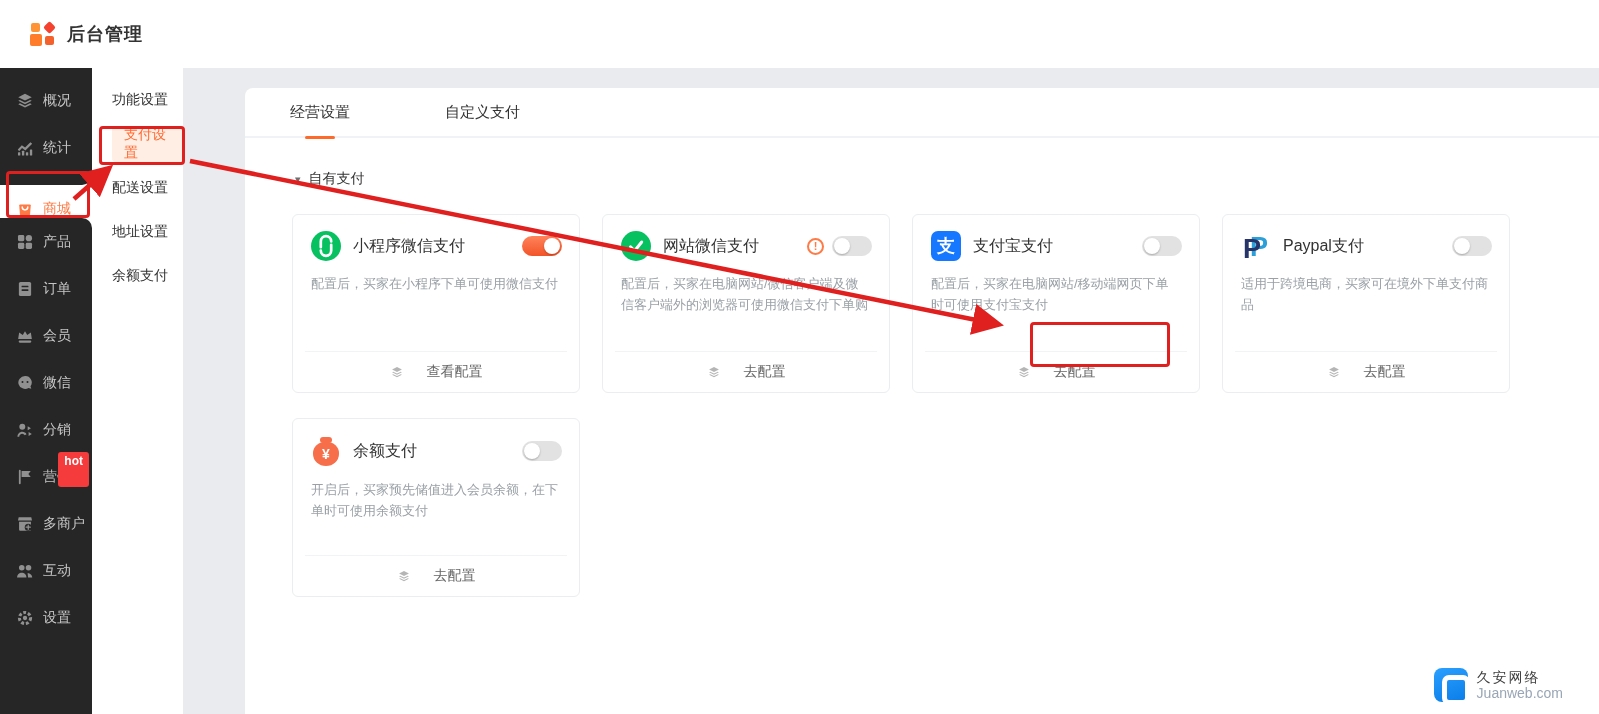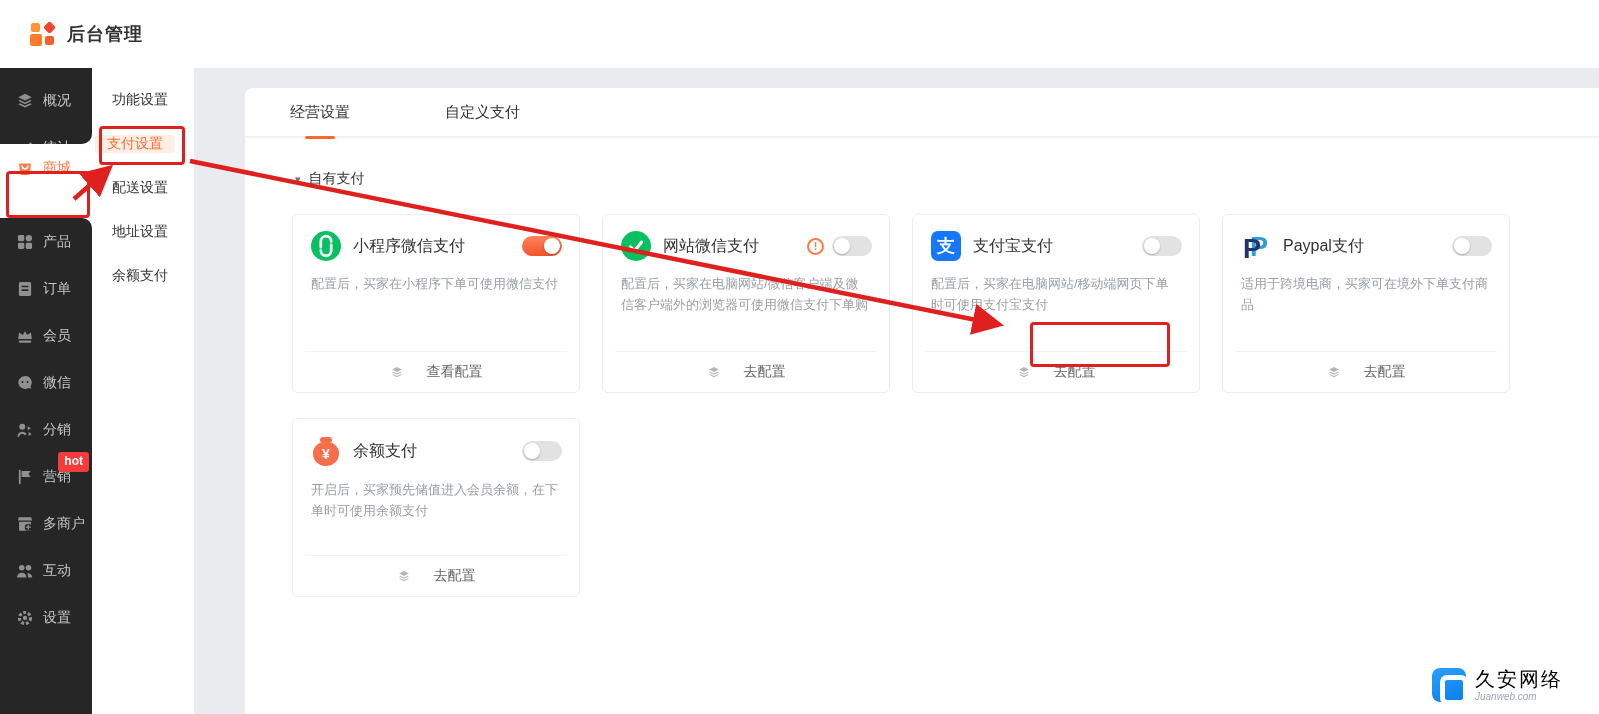--- a/index.html
+++ b/index.html
@@ -14,33 +14,33 @@
   .logo-mark i { position:absolute; border-radius:2px; }
   .lm1 { left:1px; top:2px;  width:9px;  height:9px;  background:#ff9434; }
   .lm2 { left:0;   top:13px; width:12px; height:12px; background:#ff7c2b; }
   .lm3 { left:15px; top:2px; width:9px;  height:9px;  background:#f5422e; transform:rotate(45deg); }
   .lm4 { left:15px; top:15px; width:9px; height:9px;  background:#f4612d; }
   .logo-text { font-size:18px; font-weight:bold; color:#333; letter-spacing:1px; }
 
   
   .sidebar { position:absolute; left:0; top:68px; bottom:0; width:92px; background:#fff; z-index:4; }
   .side-group { background:#262626; }
-  .side-group.top { height:76px; padding-top:9px; border-radius:0 0 10px 0; }
+  .side-group.top { height:117px; padding-top:9px; border-radius:0 0 10px 0; }
   .side-group.bottom { position:absolute; left:0; right:0; top:150px; bottom:0; border-radius:0 10px 0 0; }
   .side-item { position:relative; height:47px; display:flex; align-items:center; padding-left:16px; gap:9px; color:#c6c6c6; font-size:14px; cursor:pointer; }
   .side-item svg { width:18px; height:18px; fill:#909090; flex:none; }
   .side-item.active { height:47px; background:#fff; color:#ff7a45; }
   .side-item.active svg { fill:#ff7a45; }
-  .badge-hot { position:absolute; top:-1px; right:3px; background:#f53b3b; color:#fff; font-size:12px; font-weight:bold; line-height:1; padding:3px 6px 5px; border-radius:3px; }
-
-  
-  .submenu { position:absolute; left:92px; top:68px; bottom:0; width:102px; background:#fff; padding-top:10px; z-index:4; }
+  .badge-hot { position:absolute; top:-1px; right:3px; background:#f53b3b; color:#fff; font-size:12px; font-weight:bold; line-height:1; padding:3px 6px 20px; border-radius:3px; }
+
+  
+  .submenu { position:absolute; left:92px; top:68px; bottom:0; width:91px; background:#fff; padding-top:10px; z-index:4; }
   .submenu-item { height:44px; display:flex; align-items:center; font-size:14px; color:#333; cursor:pointer; }
   .submenu-item .lbl { padding-left:20px; }
-  .submenu-item.active .lbl { margin-left:3px; padding:0 12px; background:#ffeee4; border-radius:4px; color:#ff6b35; }
+  .submenu-item.active .lbl { margin-left:20px; padding:0 12px; background:#ffeee4; border-radius:4px; color:#ff6b35; }
 
   
   .main { position:absolute; left:205px; top:68px; right:0; bottom:0; background:#e9ebee; }
   .content-card { position:absolute; left:40px; top:20px; right:0; bottom:0; background:#fff; border-top-left-radius:8px; }
   .tabs { height:50px; border-bottom:2px solid #f0f2f5; display:flex; align-items:center; padding-left:45px; }
   .tab { position:relative; height:50px; display:flex; align-items:center; font-size:15px; color:#333; margin-right:95px; cursor:pointer; }
   .tab.active::after { content:""; position:absolute; left:50%; transform:translateX(-50%); bottom:-2px; width:30px; height:3px; background:#ff6a2b; border-radius:2px; }
   .section-head { margin:32px 0 0 50px; display:flex; align-items:center; gap:8px; font-size:14px; color:#333; height:18px; }
   .caret { color:#707070; font-size:11px; cursor:pointer; }
   .caret::before { content:"▾"; }
@@ -72,22 +72,22 @@
   #anno-mall   { left:6px;    top:171px; width:84px;  height:47px; }
   #anno-pay    { left:99px;   top:126px; width:86px;  height:39px; }
   #anno-action { left:1030px; top:322px; width:140px; height:45px; }
   .arrows { position:absolute; left:0; top:0; width:1599px; height:714px; z-index:49; pointer-events:none; }
 
   
   .watermark { position:absolute; right:36px; bottom:12px; display:flex; align-items:center; gap:9px; z-index:6; }
   .wm-logo { width:34px; height:34px; border-radius:8px; background:linear-gradient(160deg,#2aa0ff,#0b7ce8); position:relative; }
   .wm-logo::after { content:""; position:absolute; left:8px; top:7px; width:18px; height:20px; border:5px solid #fff; border-radius:7px; }
   .wm-text { display:flex; flex-direction:column; line-height:1.15; }
-  .wm-name { font-size:20px; color:#000000; letter-spacing:2px; }
-  .wm-domain { font-size:10px; color:#9aa6b5;font-style:italic; }
+  .wm-name { font-size:14px; color:#404040; letter-spacing:2px; }
+  .wm-domain { font-size:14px; color:#9aa6b5; }
 </style>
 </head>
 <body>
 
 <div class="app">
 
   <header class="header">
     <div class="logo">
       <div class="logo-mark">
         <i class="lm1"></i>

